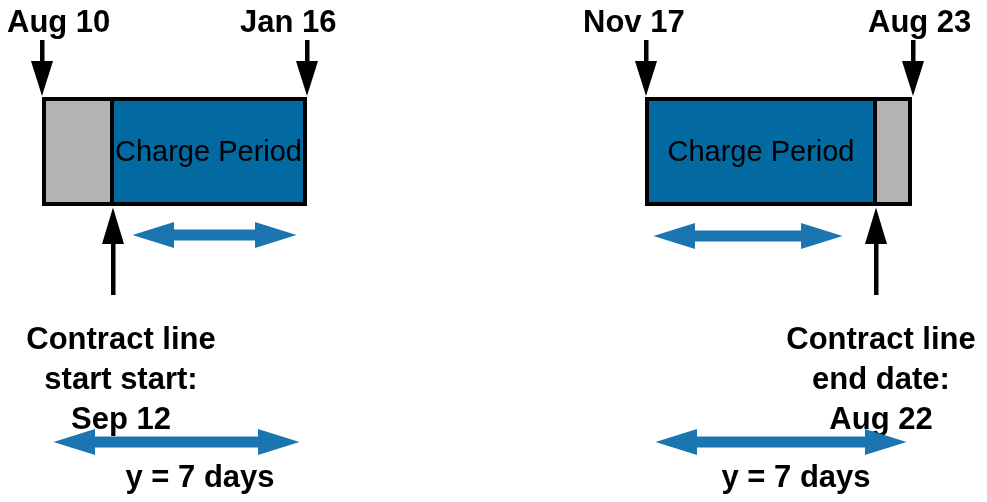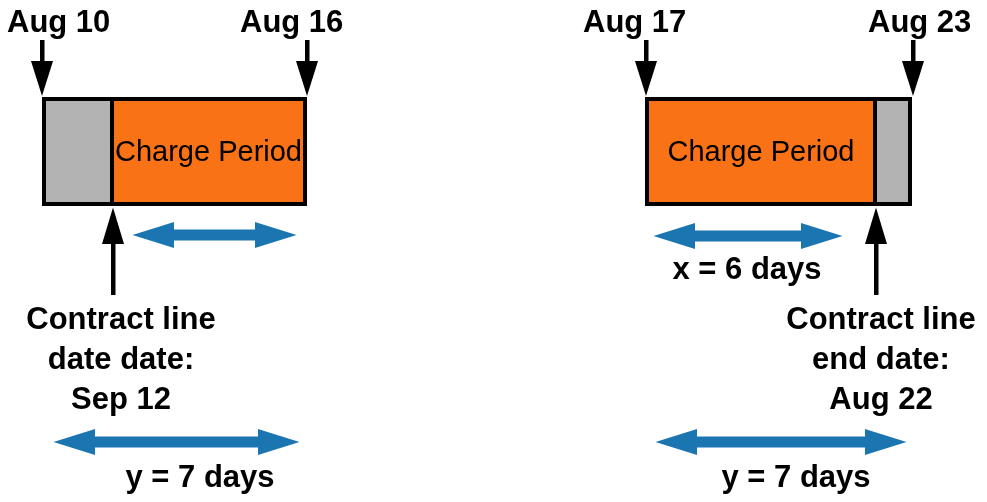--- a/index.html
+++ b/index.html
@@ -29,26 +29,27 @@
     white-space: nowrap;
     line-height: 34px;
   }
   .caption {
     position: absolute;
     width: 220px;
     font-size: 31px;
     font-weight: bold;
     text-align: center;
     line-height: 40px;
+    margin-top: 20px;
   }
   .period-box {
     position: absolute;
     box-sizing: border-box;
     border: 4px solid #000000;
-    background: #f97316;
+    background: #0369a1;
   }
   .gray-seg { position: absolute; top: 0; bottom: 0; }
   .cp-label {
     position: absolute;
     top: 0; bottom: 0;
     display: flex;
     align-items: center;
     justify-content: center;
     font-size: 29px;
     white-space: nowrap;
@@ -56,21 +57,21 @@
   svg.arrow { position: absolute; display: block; }
 </style>
 </head>
 <body>
 
 <div id="canvas">
 
   <div class="abs" style="left:0;top:0;width:400px;height:502px;padding-left:48px;">
 
     <div class="date-label" style="left:7px;top:5px;">Aug 10</div>
-    <div class="date-label" style="left:240px;top:5px;">Aug 16</div>
+    <div class="date-label" style="left:240px;top:5px;">Jan 16</div>
 
     <svg class="arrow" style="left:30px;top:40px;" width="24" height="57" viewBox="0 0 24 57">
       <rect x="10" y="0" width="4.5" height="24" fill="#000000"></rect>
       <polygon points="1,21 23,21 12,56" fill="#000000"></polygon>
     </svg>
 
     <svg class="arrow" style="left:295px;top:40px;" width="24" height="57" viewBox="0 0 24 57">
       <rect x="10" y="0" width="4.5" height="24" fill="#000000"></rect>
       <polygon points="1,21 23,21 12,56" fill="#000000"></polygon>
     </svg>
@@ -86,35 +87,35 @@
     </svg>
 
     <svg class="arrow" style="left:132px;top:221px;" width="165" height="28" viewBox="0 0 165 28">
       <rect x="38" y="8.5" width="89" height="11" fill="#1b75b1"></rect>
       <polygon points="0.5,14 42,1 42,27" fill="#1b75b1"></polygon>
       <polygon points="164.5,14 123,1 123,27" fill="#1b75b1"></polygon>
     </svg>
 
     <div class="caption" style="left:11px;top:299px;">
       <div>Contract line</div>
-      <div>date date:</div>
+      <div>start start:</div>
       <div>Sep 12</div>
     </div>
 
     <svg class="arrow" style="left:53px;top:428px;" width="247" height="28" viewBox="0 0 247 28">
       <rect x="38" y="8.5" width="171" height="11" fill="#1b75b1"></rect>
       <polygon points="0.5,14 42,1 42,27" fill="#1b75b1"></polygon>
       <polygon points="246.5,14 205,1 205,27" fill="#1b75b1"></polygon>
     </svg>
     <div class="span-label" style="left:100px;top:460px;">y = 7 days</div>
   </div>
 
   <div class="abs" style="left:560px;top:0;width:427px;height:502px;">
 
-    <div class="date-label" style="left:23px;top:5px;">Aug 17</div>
+    <div class="date-label" style="left:23px;top:5px;">Nov 17</div>
     <div class="date-label" style="left:308px;top:5px;text-align:right;">Aug 23</div>
 
     <svg class="arrow" style="left:74px;top:40px;" width="24" height="57" viewBox="0 0 24 57">
       <rect x="10" y="0" width="4.5" height="24" fill="#000000"></rect>
       <polygon points="1,21 23,21 12,56" fill="#000000"></polygon>
     </svg>
 
     <svg class="arrow" style="left:341px;top:40px;" width="24" height="57" viewBox="0 0 24 57">
       <rect x="10" y="0" width="4.5" height="24" fill="#000000"></rect>
       <polygon points="1,21 23,21 12,56" fill="#000000"></polygon>
@@ -123,21 +124,20 @@
     <div class="period-box" style="left:85px;top:97px;width:267px;height:109px;">
       <div class="gray-seg" style="right: 0px; width: 31px; border-left: 4px solid rgb(0, 0, 0); background-color: rgb(179, 179, 179);"></div>
       <div class="cp-label" style="left:0;right:35px;">Charge Period</div>
     </div>
 
     <svg class="arrow" style="left:93px;top:222px;" width="190" height="28" viewBox="0 0 190 28">
       <rect x="38" y="8.5" width="114" height="11" fill="#1b75b1"></rect>
       <polygon points="0.5,14 42,1 42,27" fill="#1b75b1"></polygon>
       <polygon points="189.5,14 148,1 148,27" fill="#1b75b1"></polygon>
     </svg>
-    <div class="span-label" style="left:87px;top:252px;">x = 6 days</div>
 
     <svg class="arrow" style="left:304px;top:207px;" width="24" height="89" viewBox="0 0 24 89">
       <polygon points="12,0.5 1,37 23,37" fill="#000000"></polygon>
       <rect x="10" y="35" width="4.5" height="53" fill="#000000"></rect>
     </svg>
 
     <div class="caption" style="left:211px;top:299px;">
       <div>Contract line</div>
       <div>end date:</div>
       <div>Aug 22</div>

